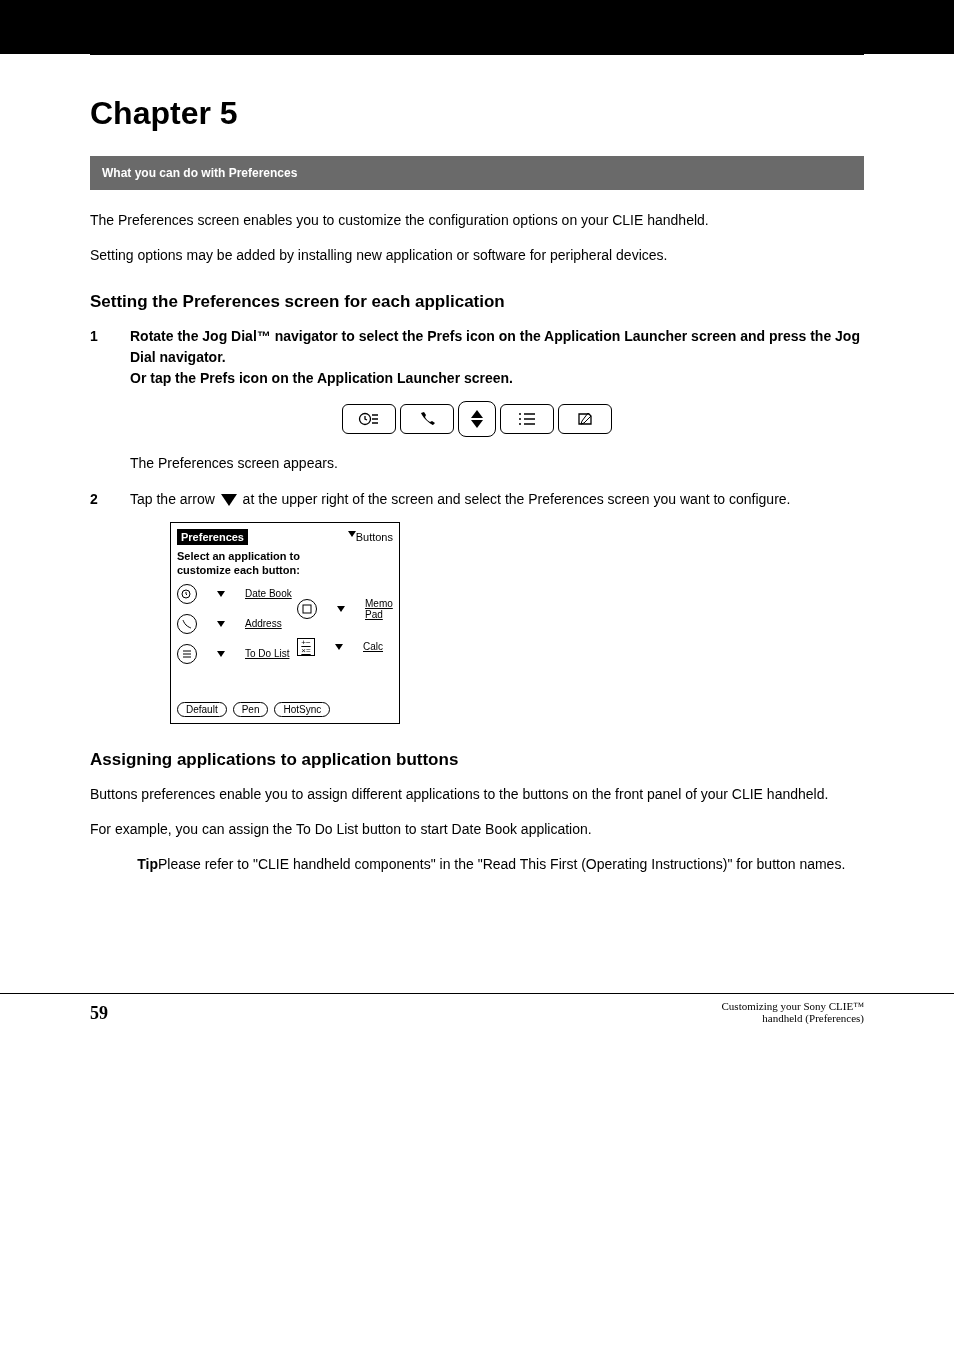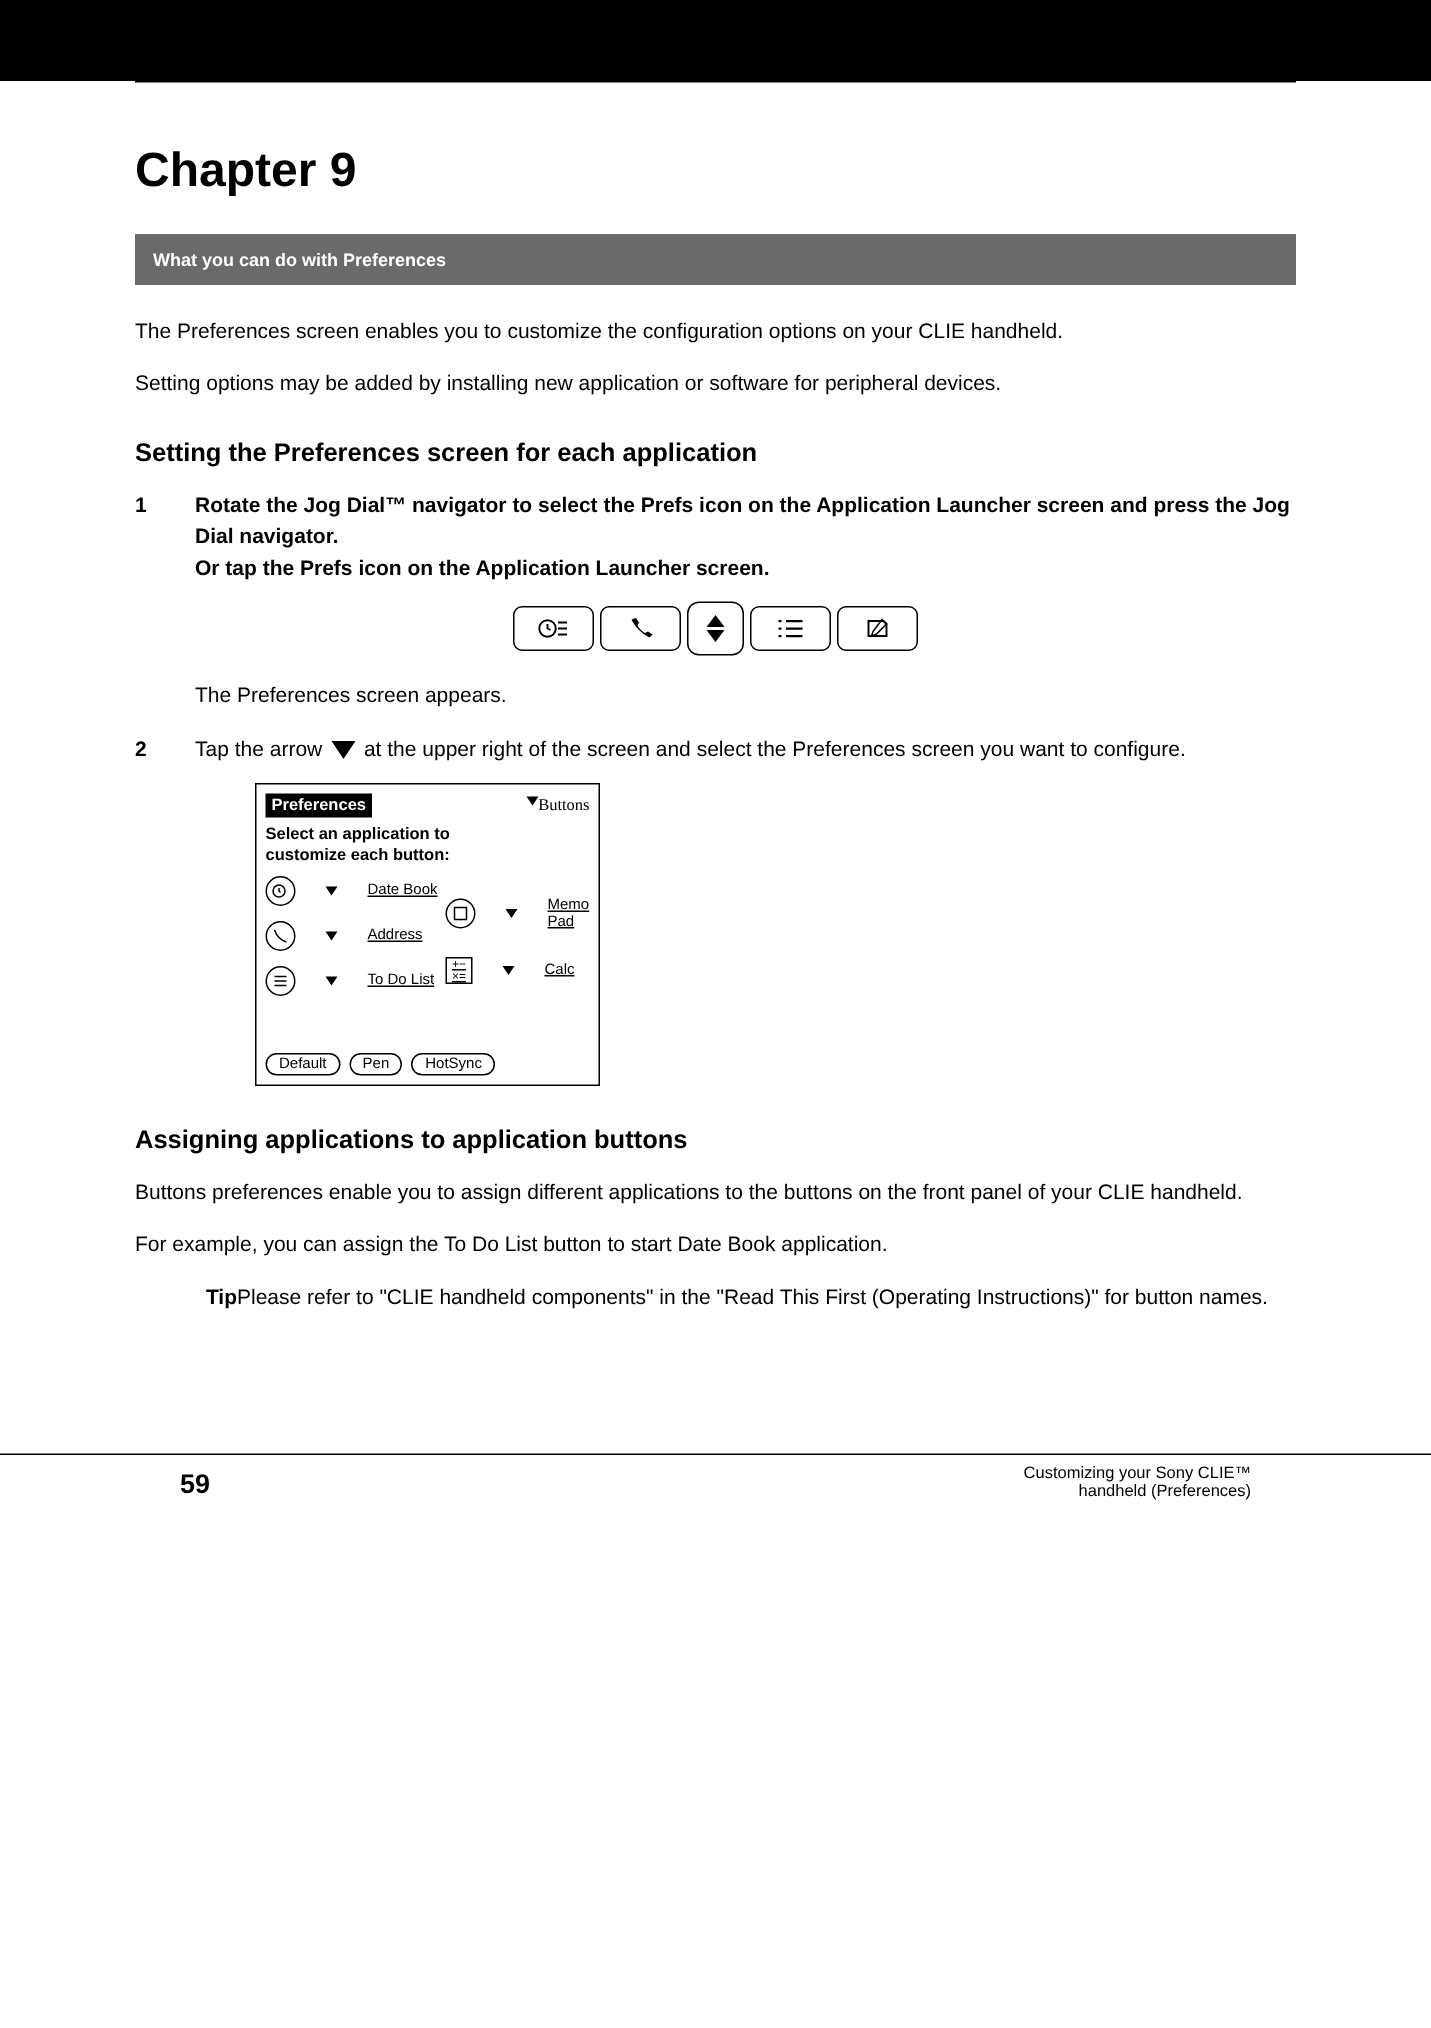--- a/index.html
+++ b/index.html
@@ -130,21 +130,20 @@
       color: #fff;
       padding: 2px 4px;
       font-weight: bold;
       font-size: 11px;
     }
     .scr-menu {
       font-size: 11px;
       display: flex;
       align-items: flex-start;
       gap: 0;
-      font-family: Liberation Serif, serif;
     }
     .scr-subtitle {
       font-weight: bold;
       font-size: 11px;
       line-height: 1.3;
     }
     .scr-body {
       margin-top: 6px;
       position: relative;
       height: 110px;
@@ -229,43 +228,44 @@
     .tip-label {
       font-weight: bold;
       width: 68px;
       flex-shrink: 0;
       text-align: right;
     }
     .footer {
       display: flex;
       justify-content: space-between;
       align-items: flex-end;
-      padding: 0 120px;
-      margin-top: 94px;
+      padding: 0 90px;
+      margin-top: 118px;
       border-top: 1px solid #000;
       padding-top: 6px;
+      font-family: Liberation Serif, serif;
     }
     .footer-left {
       font-size: 18px;
       font-weight: bold;
     }
     .footer-right {
       font-size: 11px;
       text-align: right;
     }
   </style>
 </head>
 <body>
 
 <div class="header-black"></div>
 <div class="header-line"></div>
 
 <div class="content">
 
-  <div class="chapter-title">Chapter 9</div>
+  <div class="chapter-title">Chapter 5</div>
 
   <div class="section-banner">What you can do with Preferences</div>
 
   <p class="body-text">The Preferences screen enables you to customize the configuration options on your CLIE handheld.</p>
   <p class="body-text">Setting options may be added by installing new application or software for peripheral devices.</p>
 
   <div class="subhead">Setting the Preferences screen for each application</div>
 
   <div class="step-row">
     <div class="step-num">1</div>

